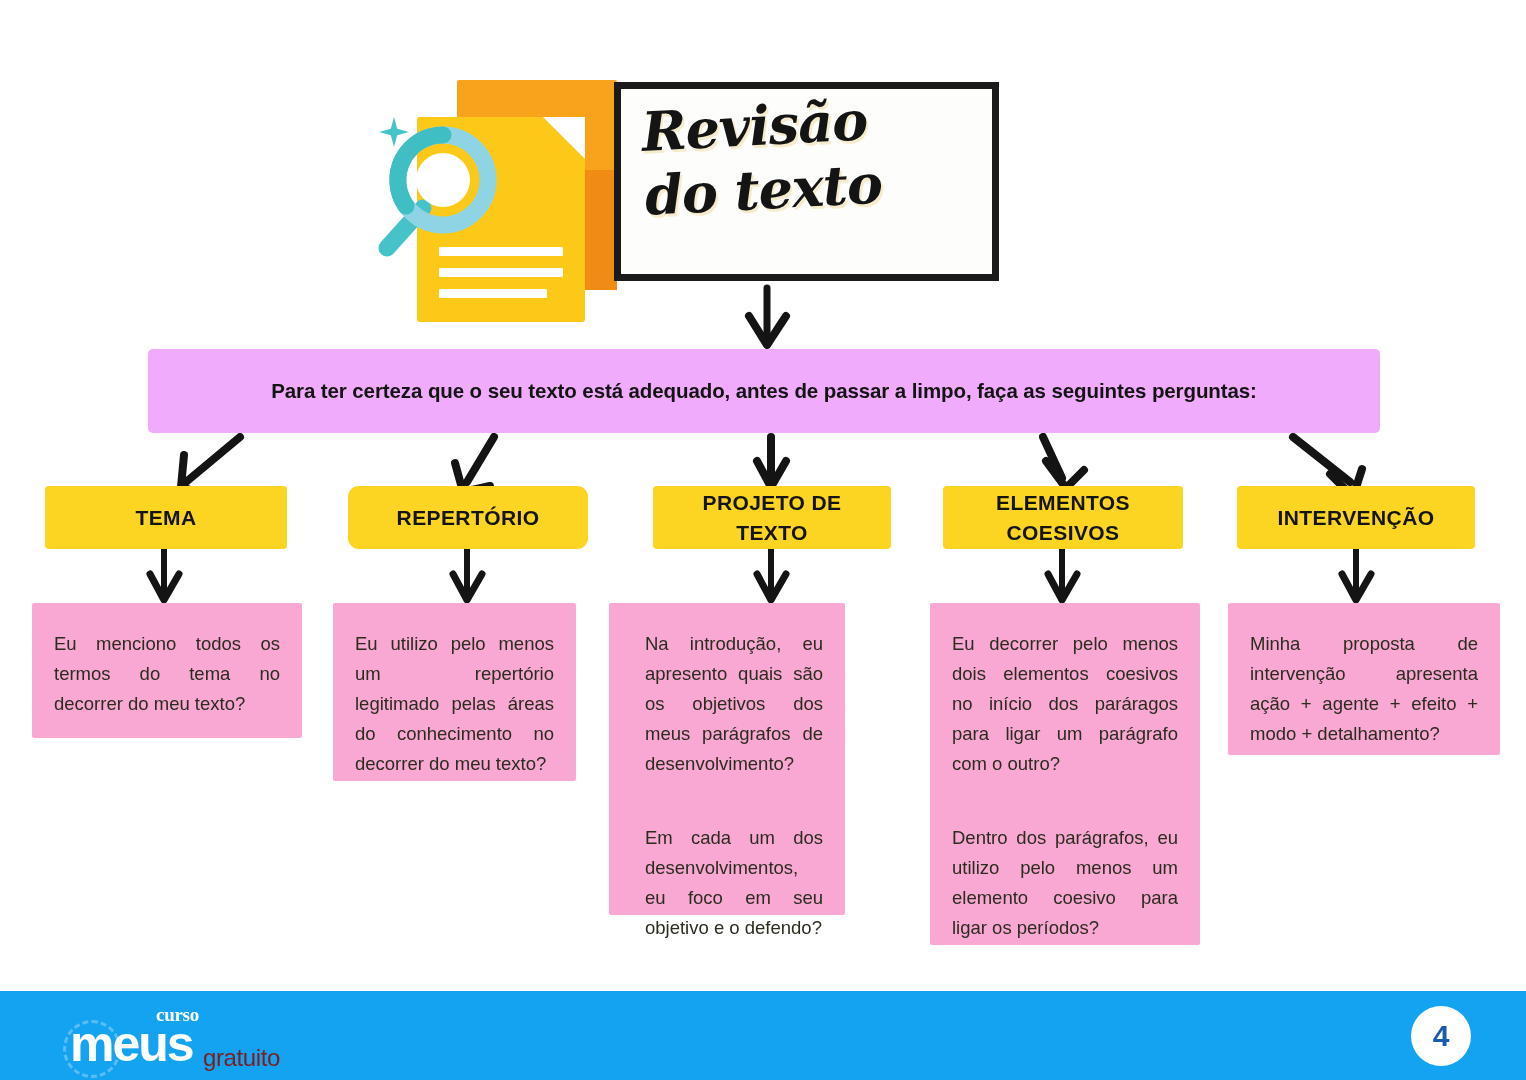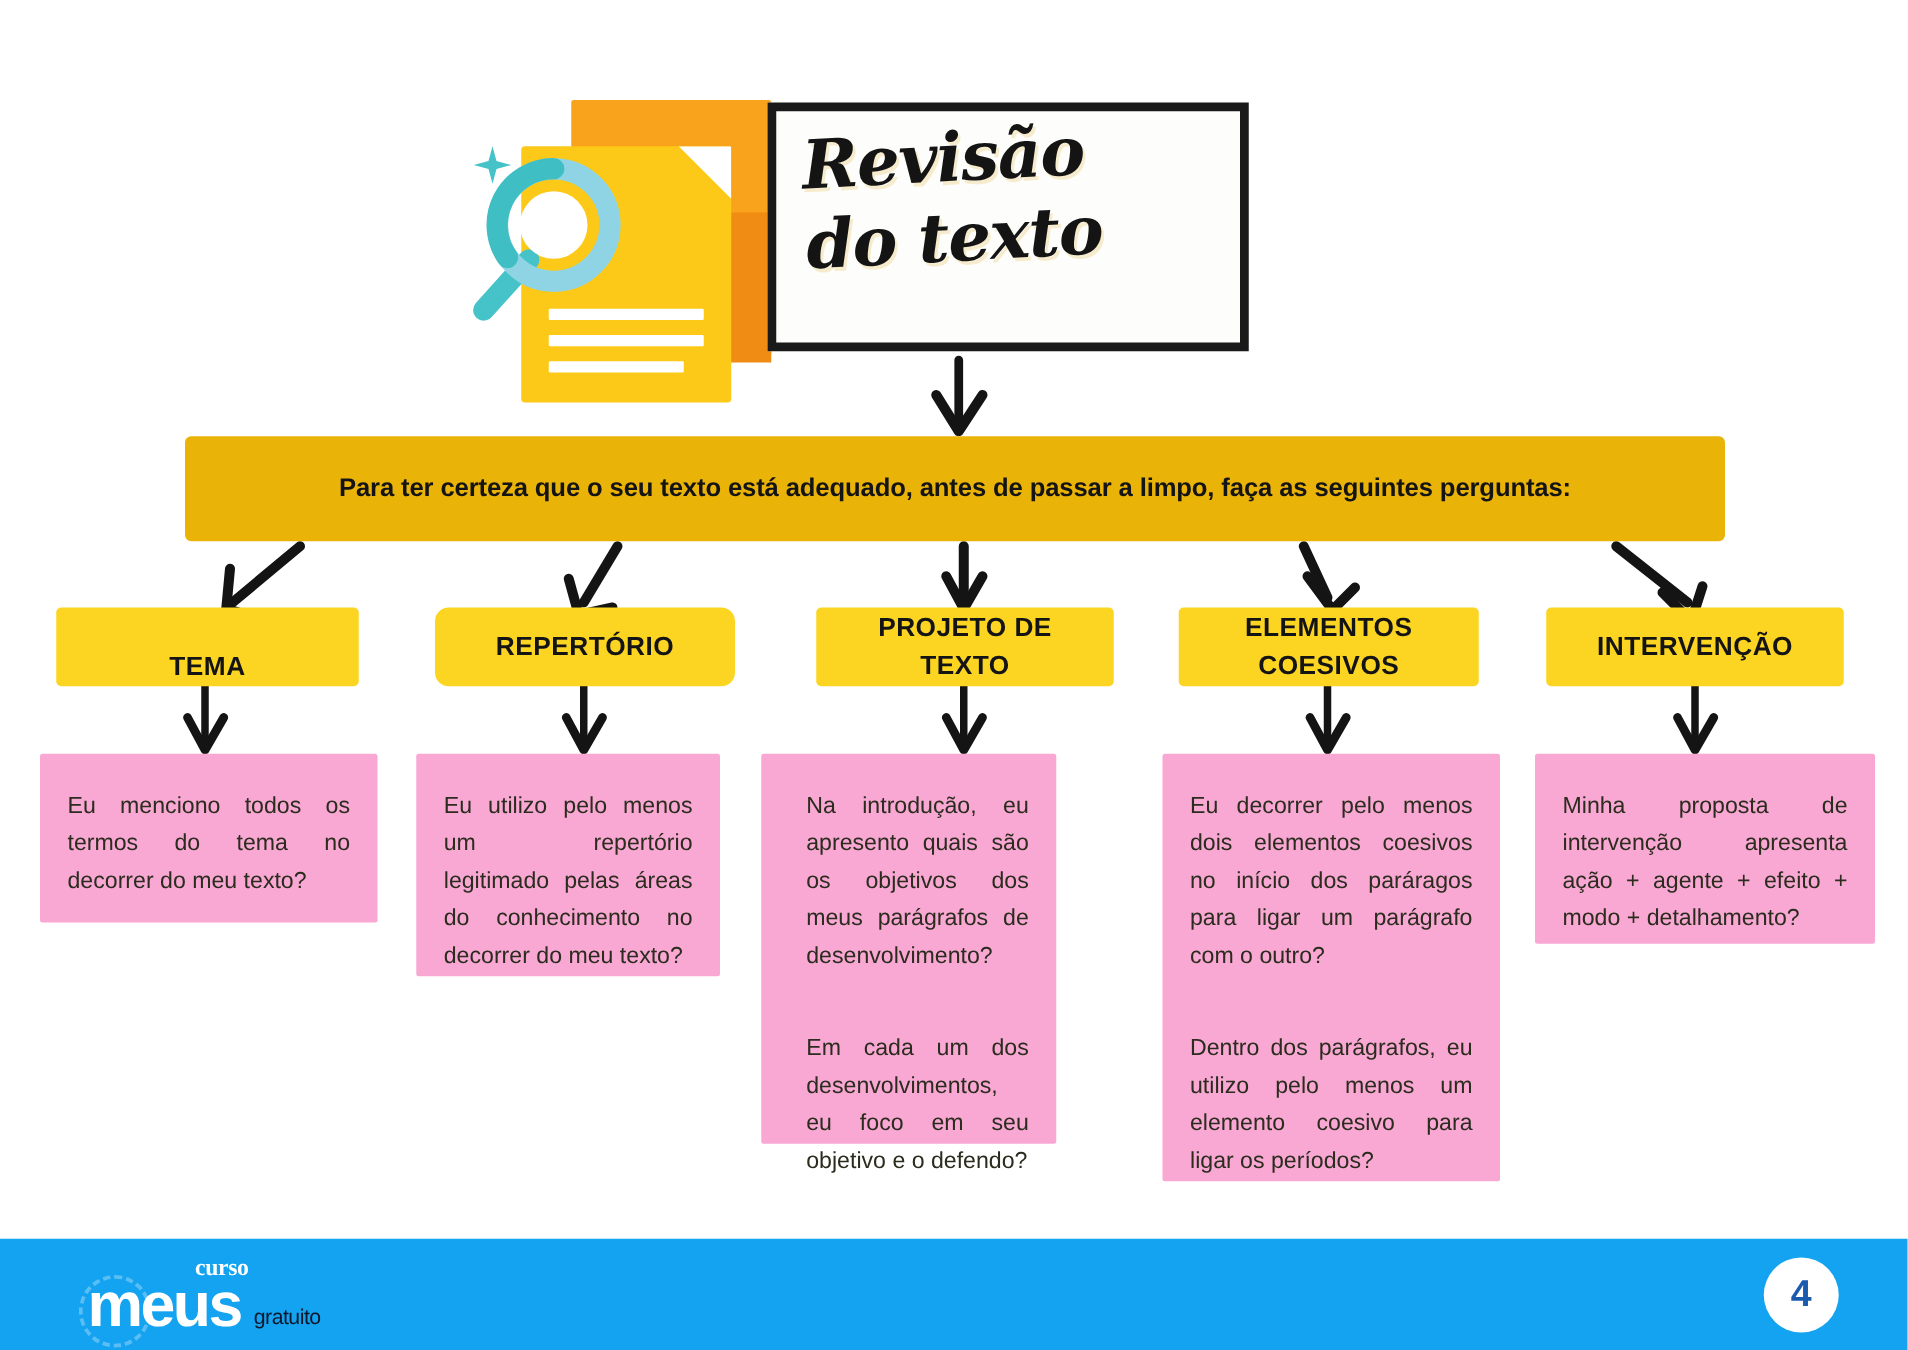--- a/index.html
+++ b/index.html
@@ -48,21 +48,21 @@
     letter-spacing:-1px;
     text-shadow:2px 3px 0 #f6eccd;
     transform:rotate(-3deg);
     transform-origin:left top;
     white-space:pre-line;
   }
 
   
   .banner{
     position:absolute;left:148px;top:349px;width:1232px;height:84px;
-    background:#eab308;
+    background:#f0abfc;
     border-radius:5px;
     display:flex;align-items:center;justify-content:center;
   }
   .banner-text{
     font-family:"Liberation Sans", sans-serif;
     font-weight:700;
     font-size:20.5px;
     color:#141414;
     letter-spacing:-0.1px;
     text-align:center;
@@ -122,21 +122,21 @@
     font-weight:700;font-size:19px;color:#ffffff;letter-spacing:-0.3px;
   }
   .logo-enem{
     position:absolute;left:7px;top:18px;
     font-family:"Liberation Sans", sans-serif;
     font-weight:700;font-size:50px;color:#ffffff;letter-spacing:-2px;line-height:50px;
   }
   .logo-gratuito{
     position:absolute;left:140px;top:43px;
     font-family:"Liberation Sans", sans-serif;
-    font-weight:400;font-size:17px;color:#0f172a;letter-spacing:-0.4px;
+    font-weight:400;font-size:24px;color:#7f1d1d;letter-spacing:-0.4px;
   }
   .page-badge{
     position:absolute;left:1411px;top:1006px;width:60px;height:60px;
     background:#ffffff;border-radius:50%;
     display:flex;align-items:center;justify-content:center;
   }
   .page-num{
     font-family:"Liberation Sans", sans-serif;
     font-weight:700;font-size:30px;color:#1A5BAE;
   }
@@ -231,21 +231,21 @@
     <g>
       <line x1="1356" y1="549" x2="1356" y2="590" stroke="#141414" stroke-width="6" stroke-linecap="round"></line>
       <path d="M1342,574 L1356,600 L1371,574" fill="none" stroke="#141414" stroke-width="7" stroke-linecap="round" stroke-linejoin="round"></path>
     </g>
   </svg>
 
   <div class="banner">
     <div class="banner-text">Para ter certeza que o seu texto está adequado, antes de passar a limpo, faça as seguintes perguntas:</div>
   </div>
 
-  <div class="cat-box" style="left:45px;top:486px;width:242px;height:63px;align-items:flex-end;">
+  <div class="cat-box" style="left:45px;top:486px;width:242px;height:63px;">
     <span class="cat-label">TEMA</span>
   </div>
 
   <div class="cat-box" style="left:348px;top:486px;width:240px;height:63px;border-radius:11px;">
     <span class="cat-label">REPERTÓRIO</span>
   </div>
 
   <div class="cat-box" style="left:653px;top:486px;width:238px;height:63px;">
     <span class="cat-label">PROJETO DE
 TEXTO</span>

